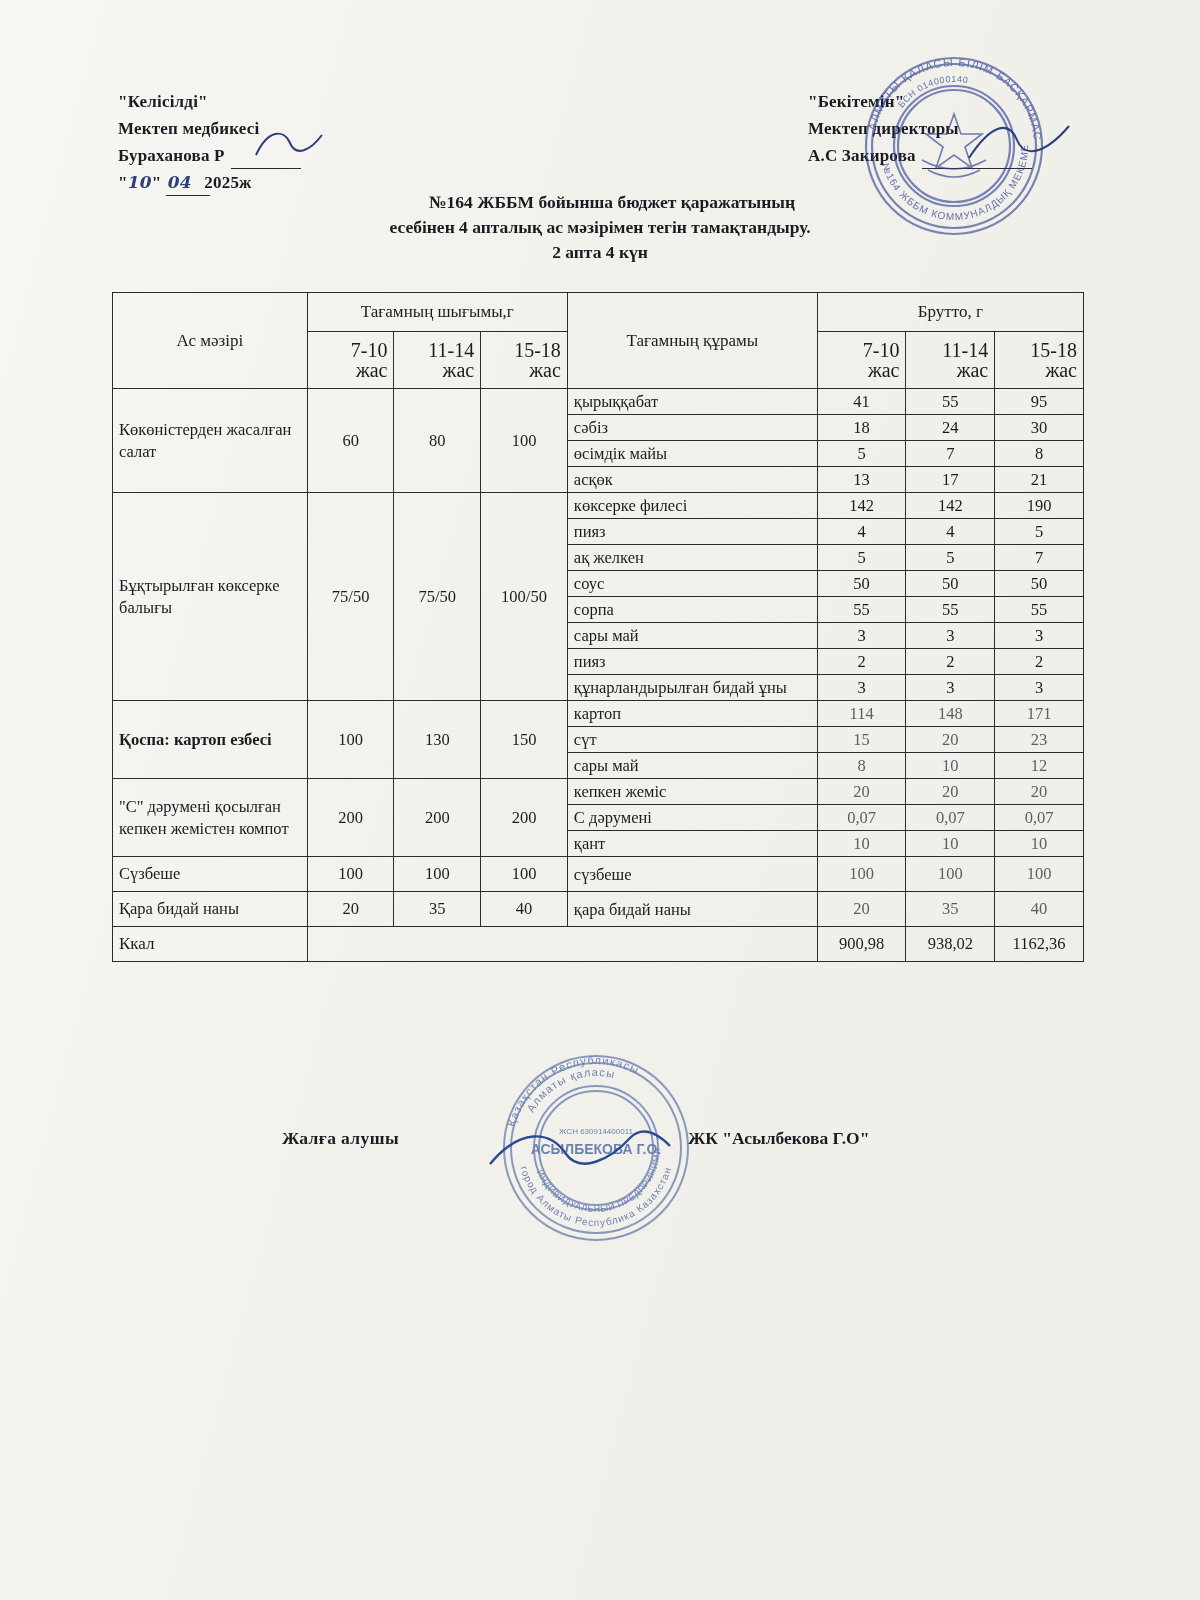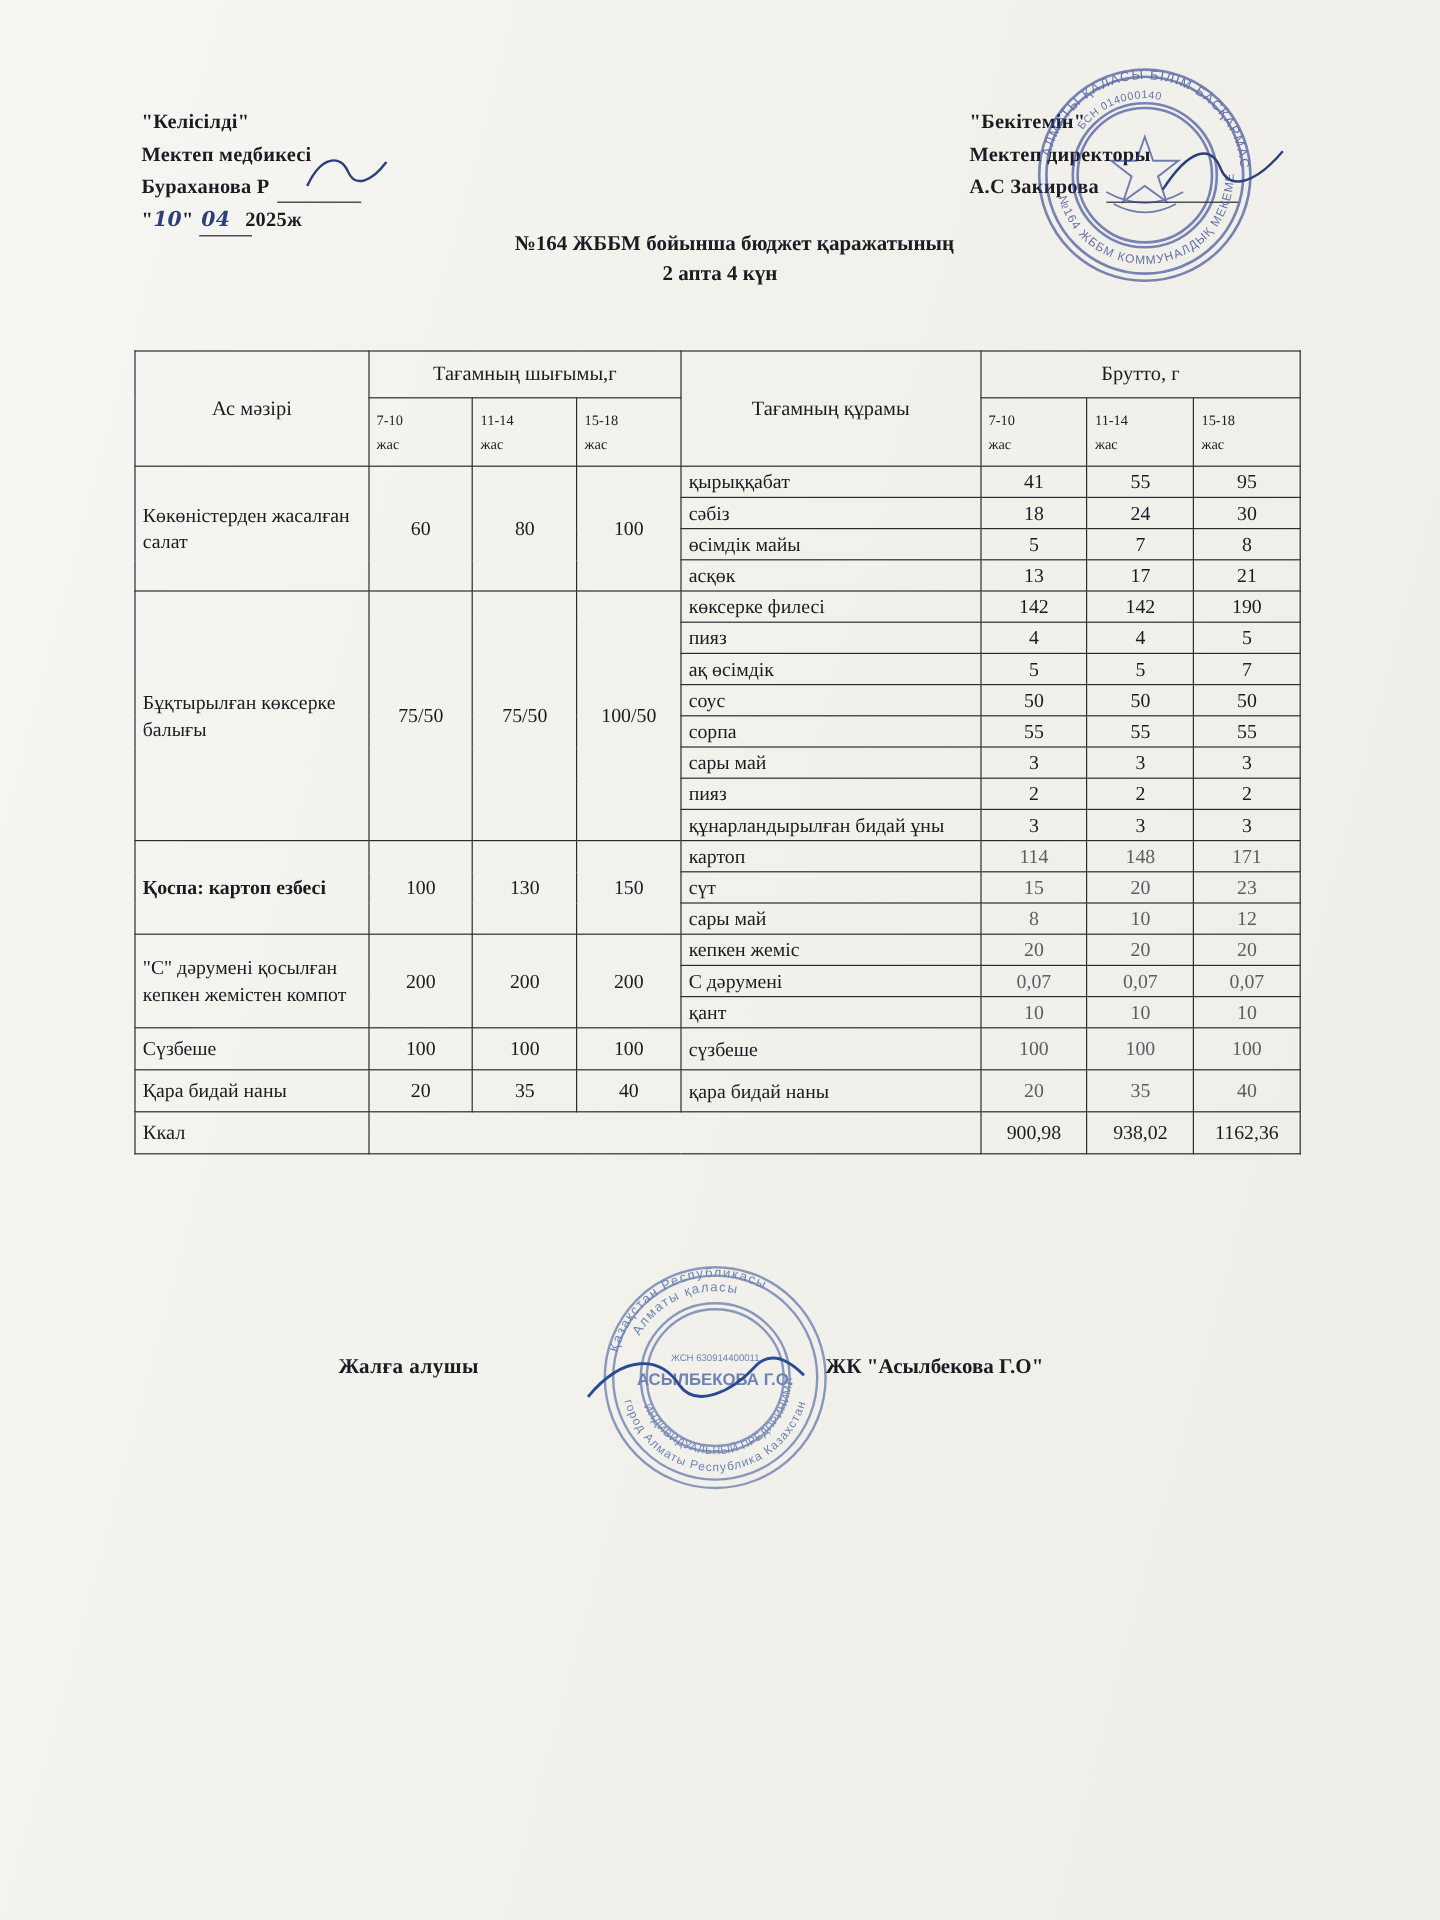--- a/index.html
+++ b/index.html
@@ -97,23 +97,23 @@
     vertical-align: middle;
     font-weight: normal;
   }
   th.grp {
     text-align: center;
     font-weight: bold;
     font-size: 17px;
     height: 34px;
   }
   th.sub {
-    text-align: left;
-    font-weight: bold;
-    font-size: 12px;
+    text-align: right;
+    font-weight: bold;
+    font-size: 20px;
     line-height: 20px;
     height: 52px;
   }
   th.menu-col {
     text-align: center;
     font-weight: bold;
     font-size: 17px;
   }
   td.dish {
     font-size: 16.5px;
@@ -219,20 +219,21 @@
       <div>Мектеп директоры</div>
       <div>
         <span>А.С Закирова</span>
         <span class="sig-line" style="min-width:110px"></span>
       </div>
     </div>
   </div>
 
   <div class="title">
     <span class="l1">№164 ЖББМ бойынша бюджет қаражатының</span>
+    <span class="l2">есебінен 4 апталық ас мәзірімен тегін тамақтандыру.</span>
     <span class="l4">2 апта 4 күн</span>
   </div>
 
   <table class="menu">
     <thead>
       <tr>
         <th class="menu-col" rowspan="2">Ас мәзірі</th>
         <th class="grp" colspan="3">Тағамның шығымы,г</th>
         <th class="menu-col" rowspan="2">Тағамның құрамы</th>
         <th class="grp" colspan="3">Брутто, г</th>
@@ -303,21 +304,21 @@
           <td class="gross">142</td>
           <td class="gross">190</td>
         </tr>
         <tr>
           <td class="comp">пияз</td>
           <td class="gross">4</td>
           <td class="gross">4</td>
           <td class="gross">5</td>
         </tr>
         <tr>
-          <td class="comp">ақ өсімдік</td>
+          <td class="comp">ақ желкен</td>
           <td class="gross">5</td>
           <td class="gross">5</td>
           <td class="gross">7</td>
         </tr>
         <tr>
           <td class="comp">соус</td>
           <td class="gross">50</td>
           <td class="gross">50</td>
           <td class="gross">50</td>
         </tr>

